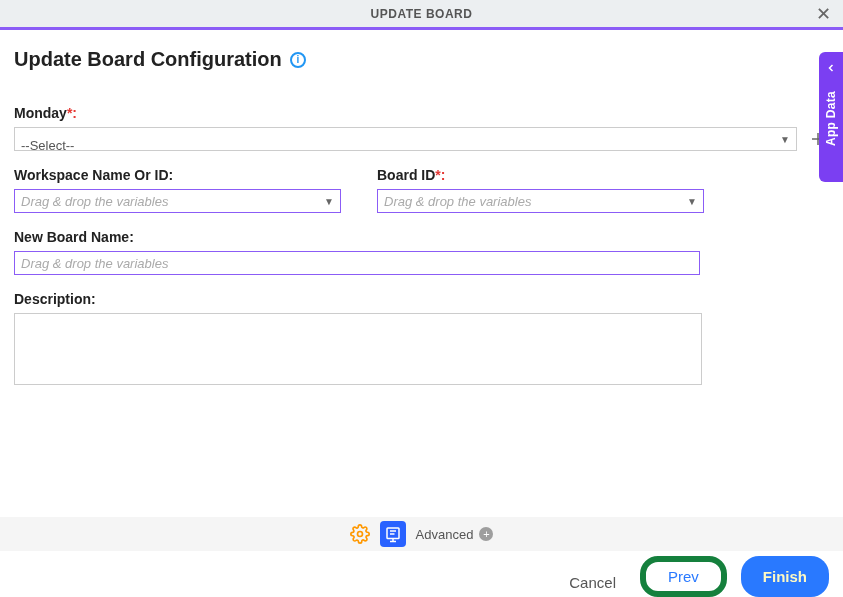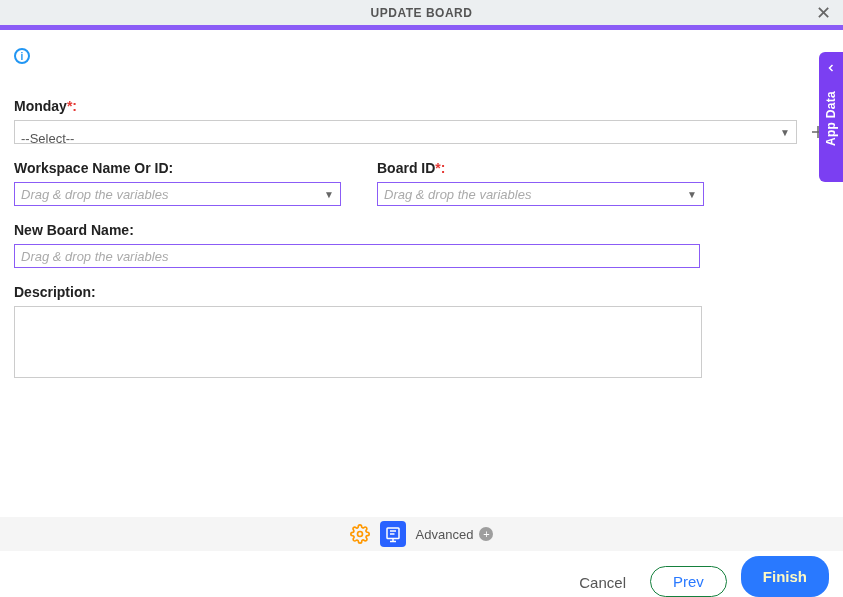--- a/index.html
+++ b/index.html
@@ -13,21 +13,21 @@
       background: #fff;
       position: relative;
     }
     .header {
       background: #eceff1;
       height: 30px;
       display: flex;
       align-items: center;
       justify-content: center;
       position: relative;
-      border-bottom: 5px solid #8b5cf6;
+      border-bottom: 3px solid #8b5cf6;
     }
     .header-title {
       font-size: 12px;
       font-weight: 600;
       color: #555;
       letter-spacing: 0.5px;
     }
     .close-icon {
       position: absolute;
       right: 12px;
@@ -243,21 +243,21 @@
     }
     .btn-text {
       background: none;
       border: none;
       color: #555;
       font-size: 15px;
       cursor: pointer;
       padding: 6px 10px;
     }
     .btn-outline {
-      border: 1px solid #15803d;
+      border: 6px solid #15803d;
       color: #2979ff;
       background: #fff;
       border-radius: 18px;
       padding: 6px 22px;
       font-size: 15px;
       cursor: pointer;
     }
     .btn-primary {
       border: none;
       background: #2979ff;
@@ -272,20 +272,21 @@
 </head>
 <body>
 
 <div class="header">
   <div class="header-title">UPDATE BOARD</div>
   <div class="close-icon">✕</div>
 </div>
 
 <div class="content">
   <div class="page-title-row">
+    <div class="page-title">Update Board Configuration</div>
     <div class="info-icon">i</div>
   </div>
 
   <div class="row-monday">
     <div class="monday-field">
       <label class="field-label"><span>Monday</span><span class="required">*:</span></label>
       <div class="select-input">
         <span>--Select--</span>
         <span class="select-caret">▼</span>
       </div>

